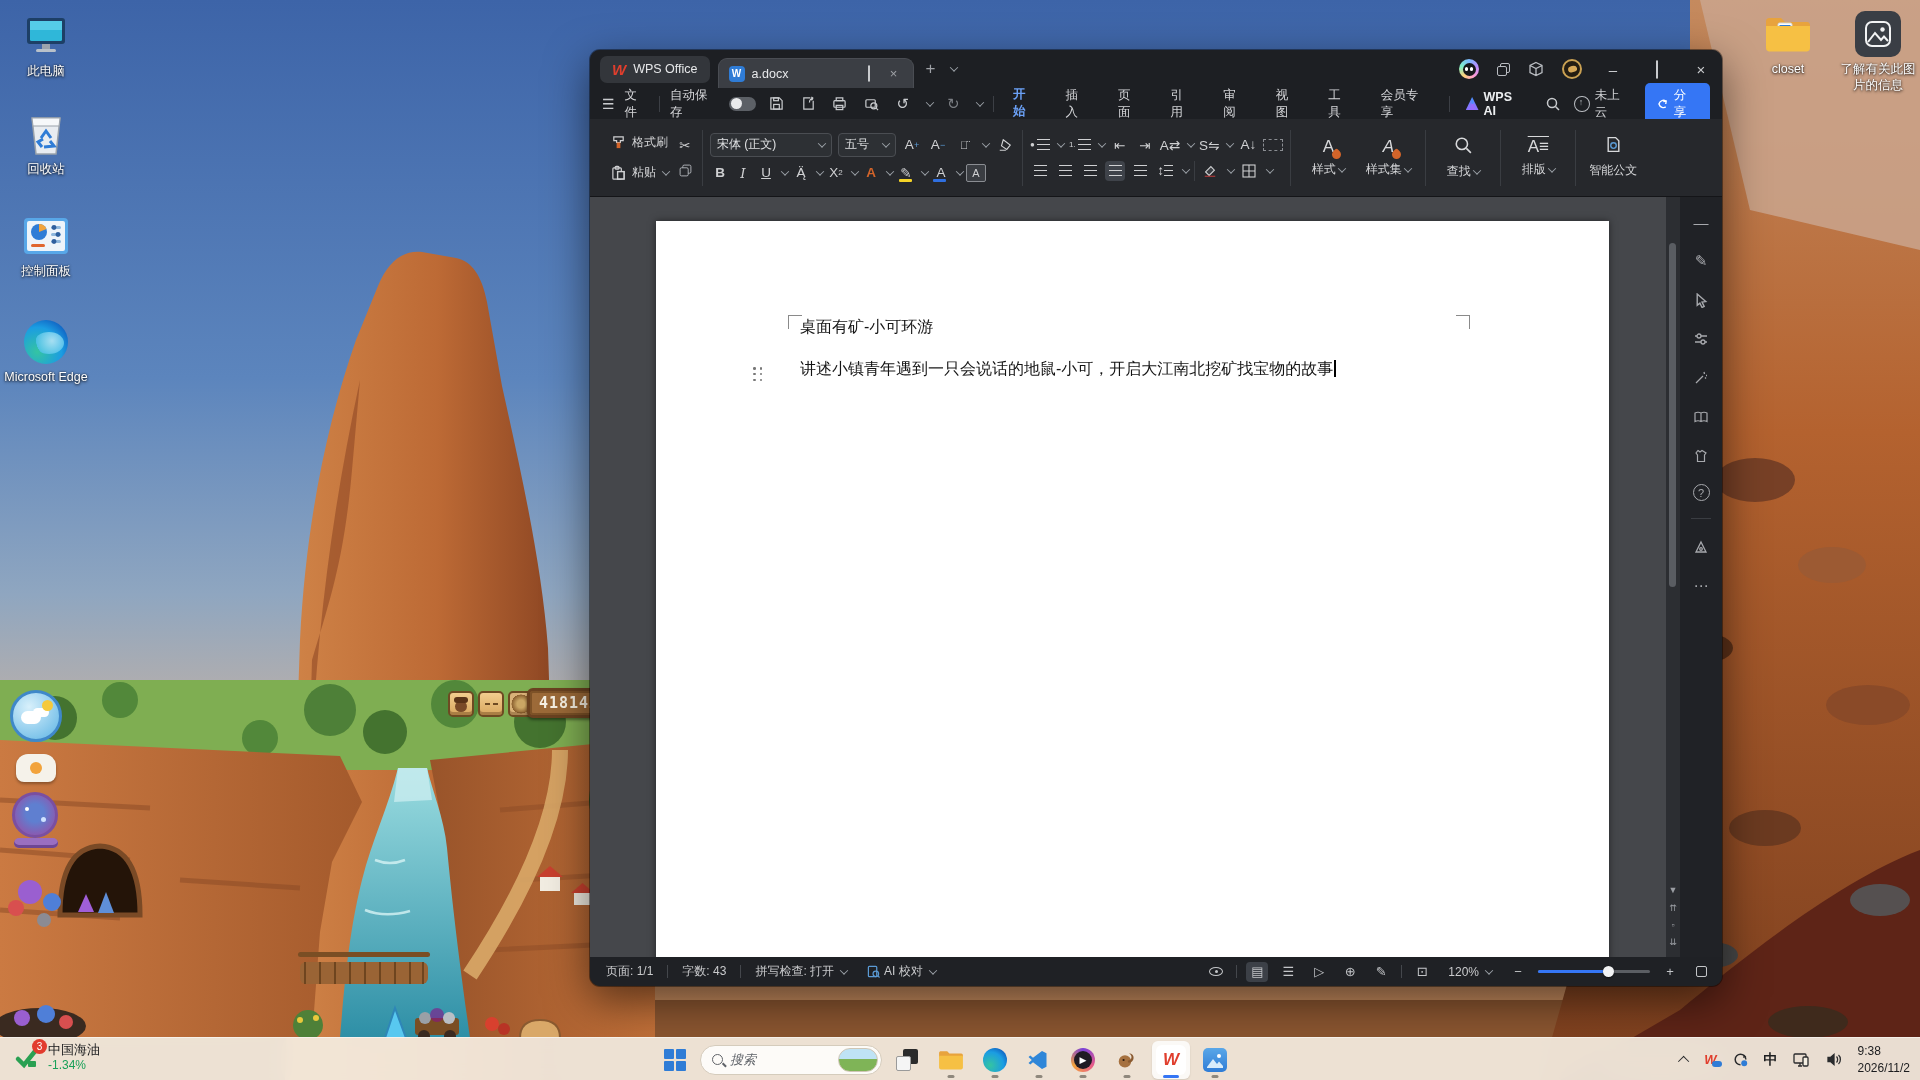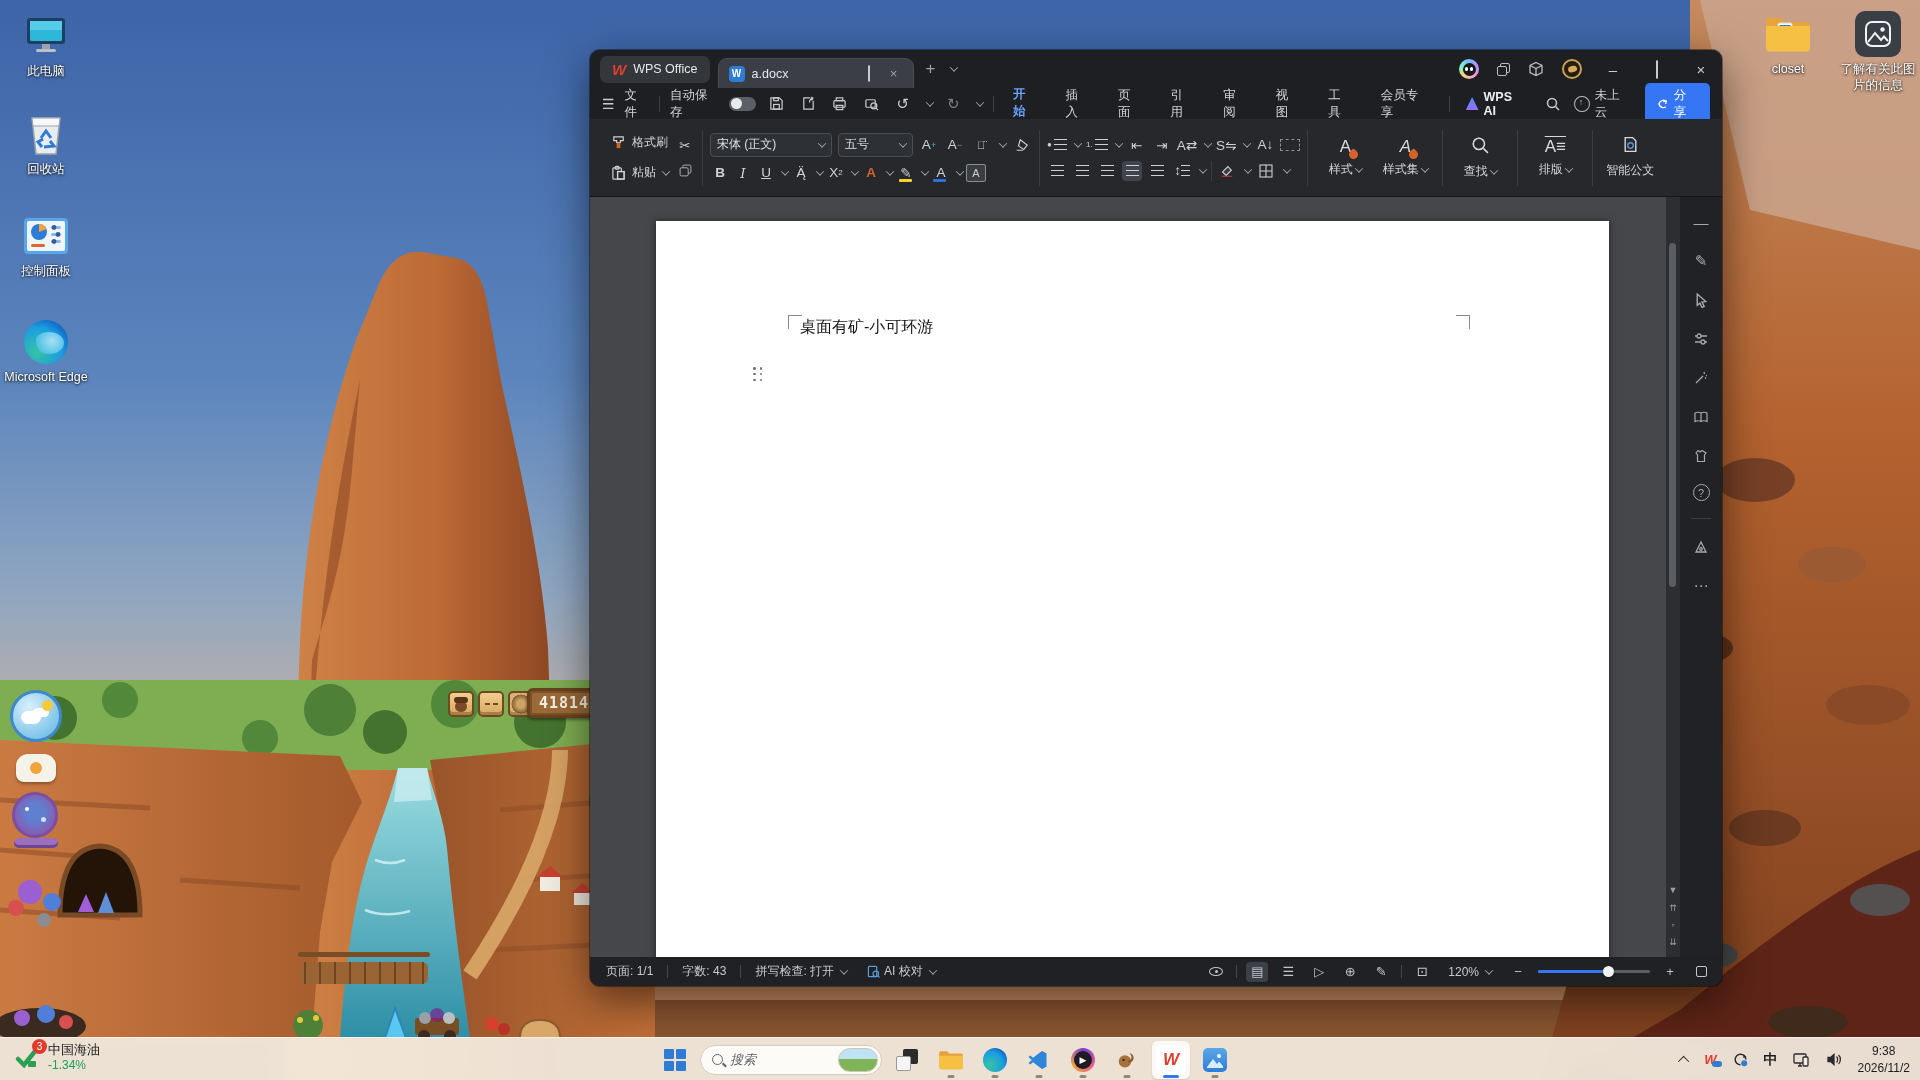--- a/index.html
+++ b/index.html
@@ -123,21 +123,21 @@
   .run-dash{position:absolute;bottom:1px;left:50%;transform:translateX(-50%);width:7px;height:3px;border-radius:2px;background:#8f887c;}
   .run-dash.act{width:16px;background:#3576f5;}
   #searchpill{display:flex;align-items:center;gap:7px;width:182px;height:30px;border-radius:16px;background:rgba(255,255,255,.85);border:1px solid #d5ccbc;padding:0 3px 0 11px;cursor:pointer;}
   #searchpill .q{width:11px;height:11px;border:1.6px solid #5f6368;border-radius:50%;position:relative;flex:none;}
   #searchpill .q::after{content:"";position:absolute;left:9px;top:9px;width:5px;height:1.6px;background:#5f6368;transform:rotate(45deg);}
   #searchpill .txt{color:#5f6368;font-size:13px;flex:1;font-style:italic;}
   #searchpill .thumb{width:40px;height:24px;border-radius:12px;background:linear-gradient(#bfe3f5 0 46%,#7fb457 46% 100%);border:1px solid #cfc6b5;}
   #tb-tray{position:absolute;right:10px;top:0;height:43px;display:flex;align-items:center;gap:15px;}
   .tray-ic{display:flex;align-items:center;justify-content:center;color:#1d1e20;cursor:pointer;}
   .chev-up{width:8px;height:8px;border-left:1.7px solid #2a2b2d;border-top:1.7px solid #2a2b2d;transform:rotate(45deg) translateY(2px);}
-  #clock{text-align:center;font-size:12px;color:#1b1c1e;line-height:1.35;cursor:pointer;}
+  #clock{text-align:left;font-size:12px;color:#1b1c1e;line-height:1.35;cursor:pointer;}
 </style>
 </head>
 <body>
 
 <div id="screen">
 
   <svg id="wallpaper" viewBox="0 0 1920 1080" preserveAspectRatio="none">
     <defs>
       <linearGradient id="sky" x1="0" y1="0" x2="0" y2="1">
         <stop offset="0" stop-color="#3d64a8"></stop>
@@ -497,21 +497,21 @@
         </span>
       </div>
       <div class="rb-vsep"></div>
 
       <div class="rb-col">
         <div class="rb-row" style="gap:6px;">
           <div class="combo" style="width:122px;">
               <span>宋体 (正文)</span>
               <span class="chv"></span>
             </div>
-          <div class="combo" style="width:75px;">
+          <div class="combo" style="width:58px;">
               <span>五号</span>
               <span class="chv"></span>
             </div>
           <span class="rb-ic">A<sup style="color:#5b9bd5;font-size:9px;">+</sup></span>
           <span class="rb-ic">A<sup style="color:#5b9bd5;font-size:9px;">−</sup></span>
           <span class="rb-ic" style="font-size:11px;">变̈</span>
             <span class="chv"></span>
           <span class="rb-ic">
             <svg width="14" height="14" viewBox="0 0 16 16" fill="none" stroke="#cfd0d2" stroke-width="1.3">
                 <path d="M6,2 L14,8 L10,13 L4,9 Z"></path>
@@ -644,20 +644,23 @@
               <i></i>
               <i></i>
               <i></i>
               <i></i>
               <i></i>
               <i></i>
             </div>
           <div class="docline" style="top:96px;">
             <span>桌面有矿-小可环游</span>
           </div>
+          <div class="docline" style="top:138px;">
+            <span>讲述小镇青年遇到一只会说话的地鼠-小可，开启大江南北挖矿找宝物的故事</span><span class="caret"></span>
+          </div>
         </div>
       </div>
       <div id="vscroll">
         <div class="thumb"></div>
         <div class="nav" style="bottom:62px;">▼</div>
         <div class="nav" style="bottom:44px;">⇈</div>
         <div class="nav" style="bottom:27px;">▫</div>
         <div class="nav" style="bottom:10px;">⇊</div>
       </div>
       <div id="sidebar-r">

